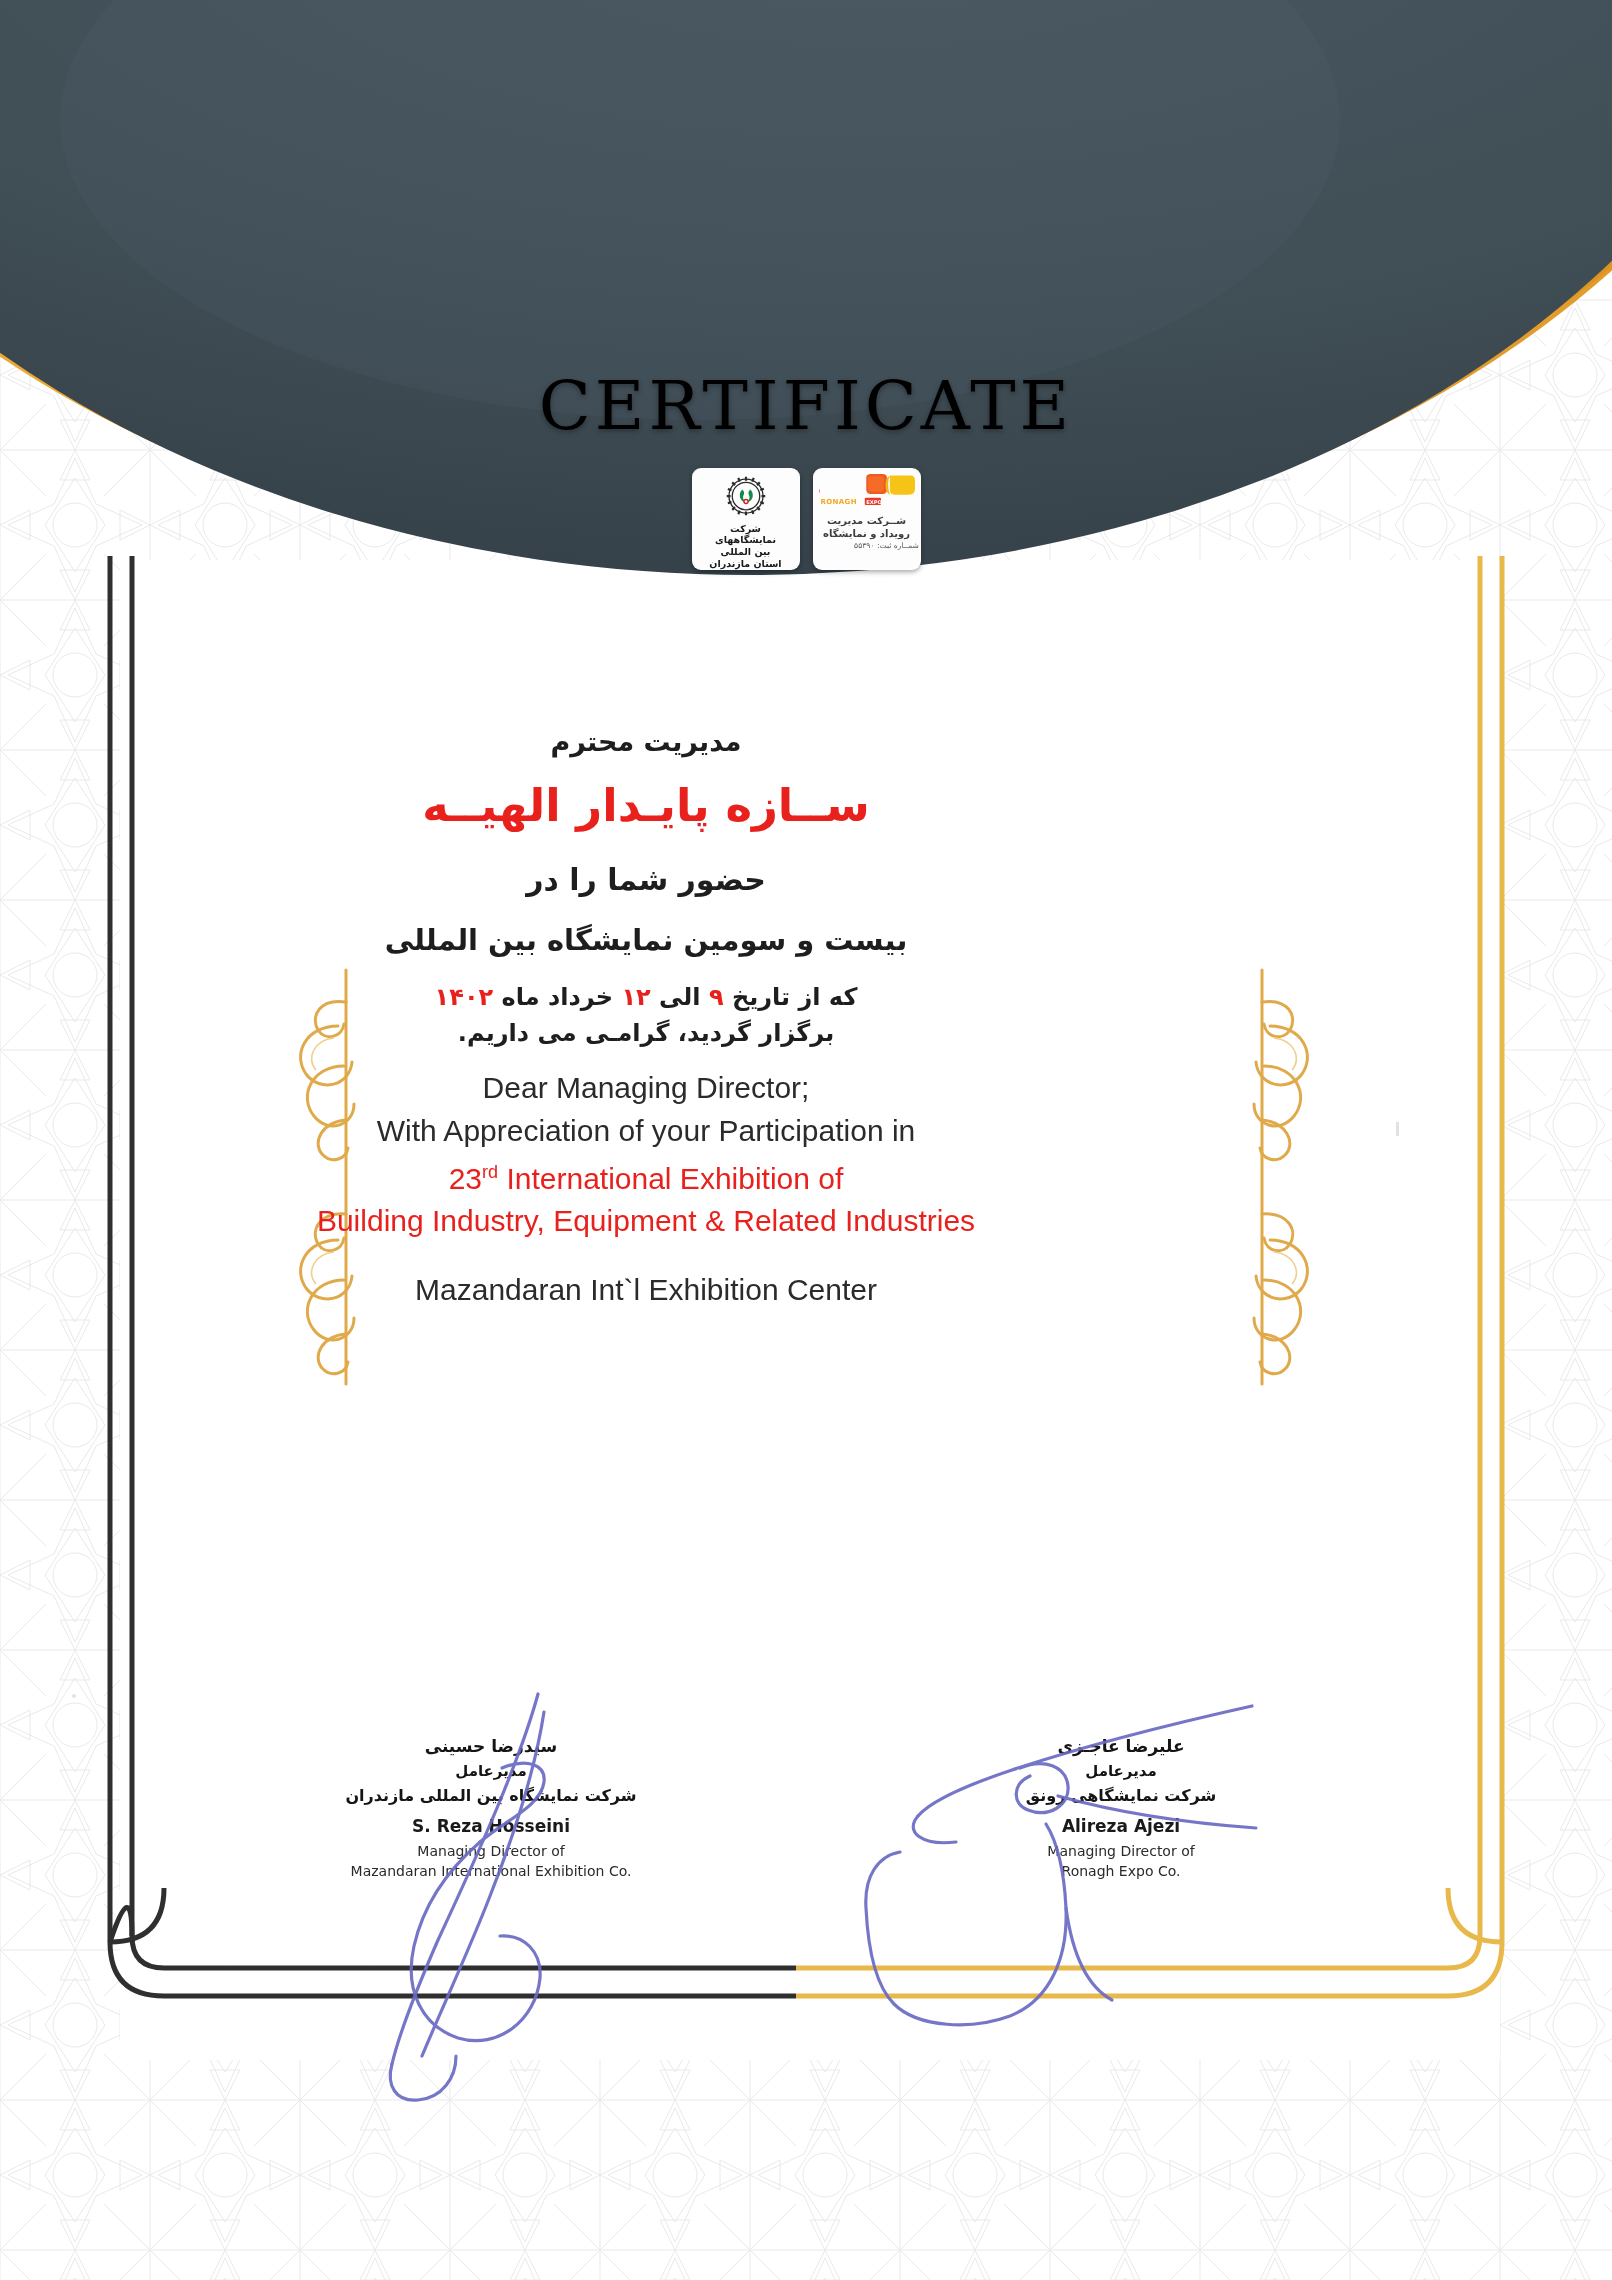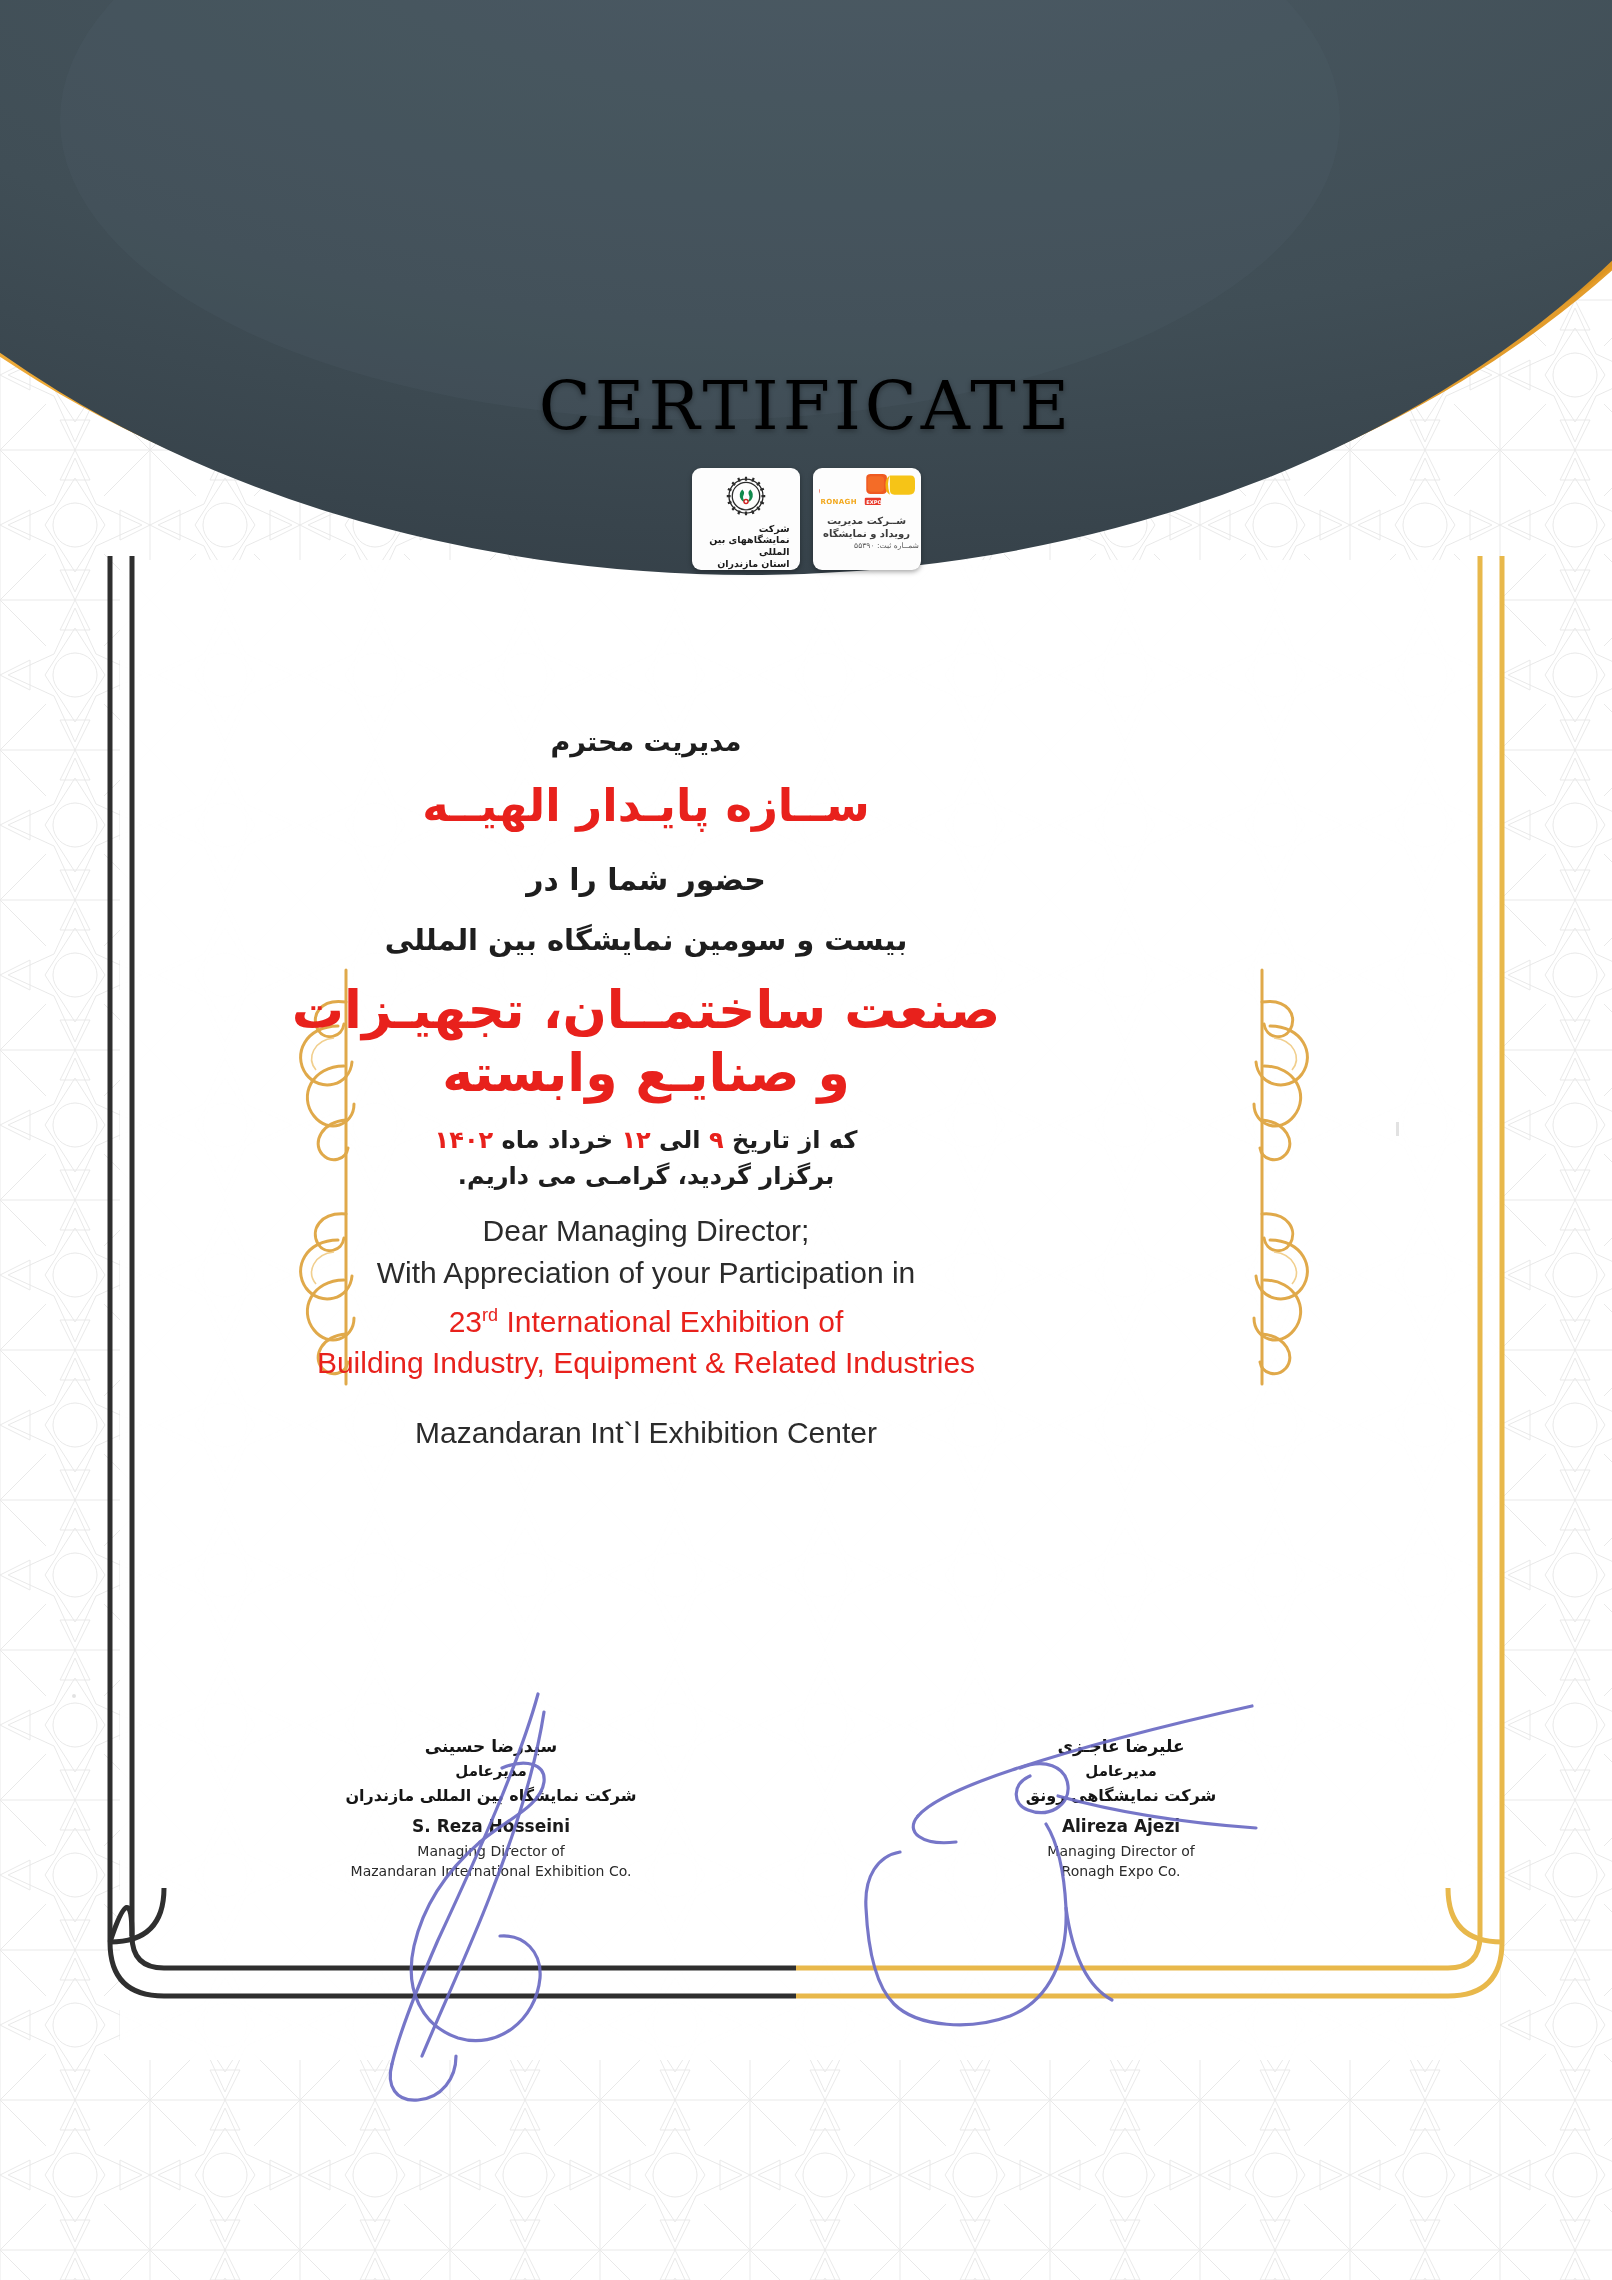--- a/index.html
+++ b/index.html
@@ -71,22 +71,23 @@
     display: flex;
     flex-direction: column;
     align-items: center;
   }
   .logo-mark { margin-top: 5px; }
   .logo-cap {
     direction: rtl;
     color: #1a1a1a;
     font-size: 9.5px;
     line-height: 1.25;
-    font-weight: bold;
-    padding: 0 10px;
+    text-align: center;
+    font-weight: bold;
+    padding: 0 16px;
   }
   .ronagh-sub {
     direction: rtl;
     color: #3c3c3c;
     font-size: 10px;
     font-weight: bold;
     line-height: 1.28;
     text-align: center;
   }
   .ronagh-reg {
@@ -385,24 +386,20 @@
 <div id="body-content">
 
   <div class="fa line-salutation">مدیریت محترم</div>
 
   <div class="fa line-company">ســازه پایـدار الهیــه</div>
 
   <div class="fa line-presence">حضور شما را در</div>
 
   <div class="fa line-edition">بیست و سومین نمایشگاه بین المللی</div>
 
-  <div class="fa line-maintitle">
-    <div>صنعت ساختمــان، تجهیـزات</div>
-    <div>و صنایـع وابسته</div>
-  </div>
 
   <div class="fa line-date">
     <div>
       <span>که از تاریخ</span>
       <span class="num">۹</span>
       <span>الی</span>
       <span class="num">۱۲</span>
       <span>خرداد ماه</span>
       <span class="num">۱۴۰۲</span>
     </div>

